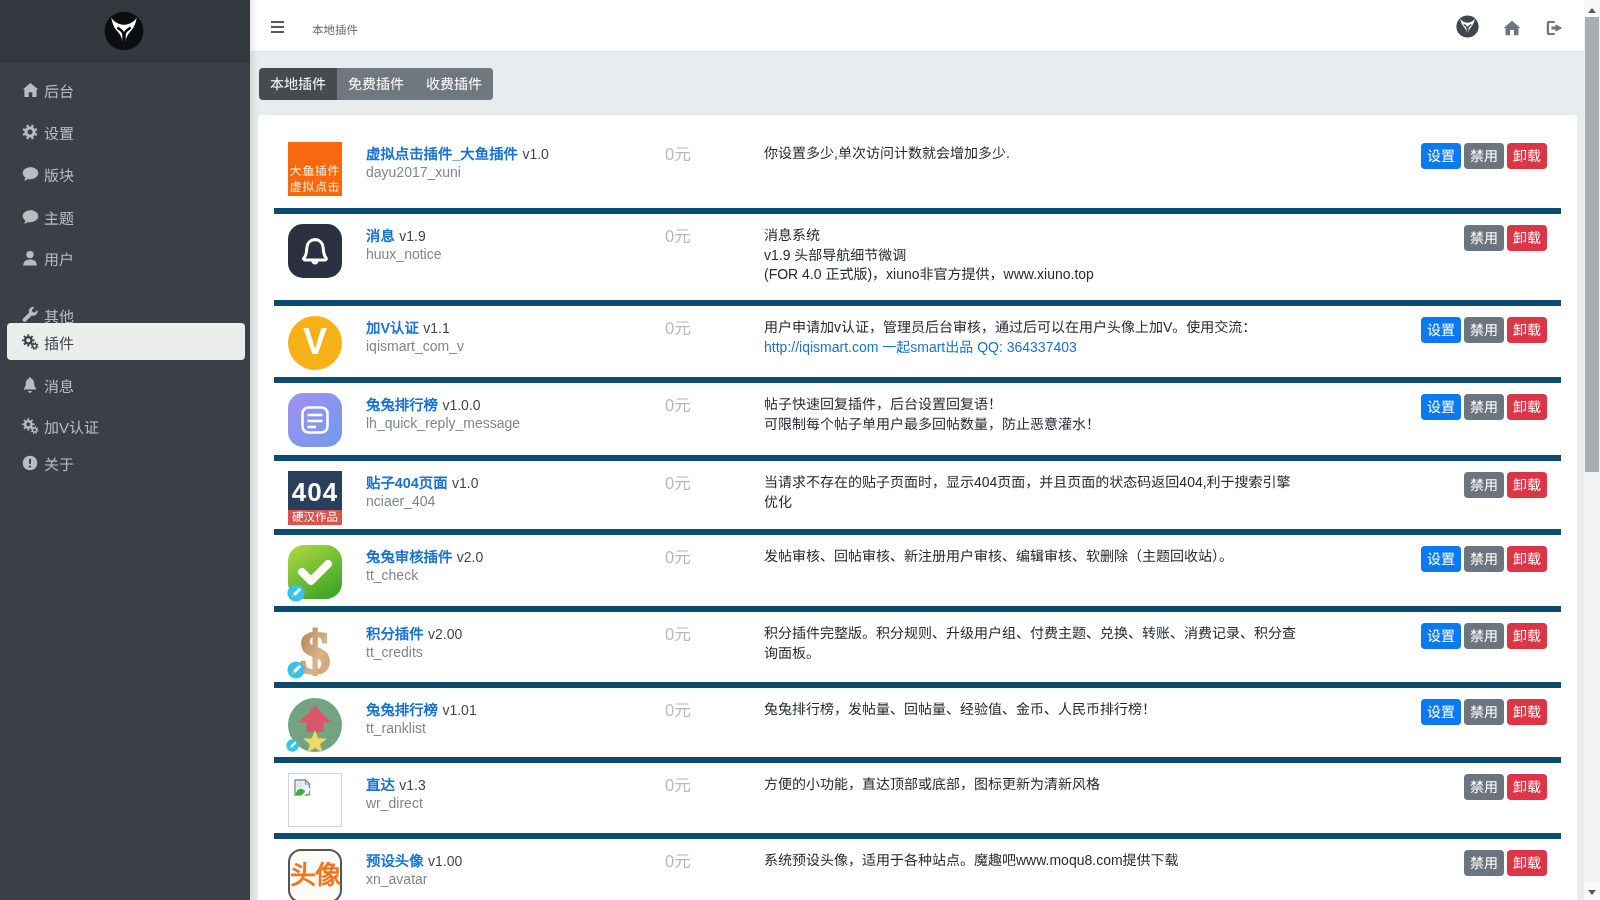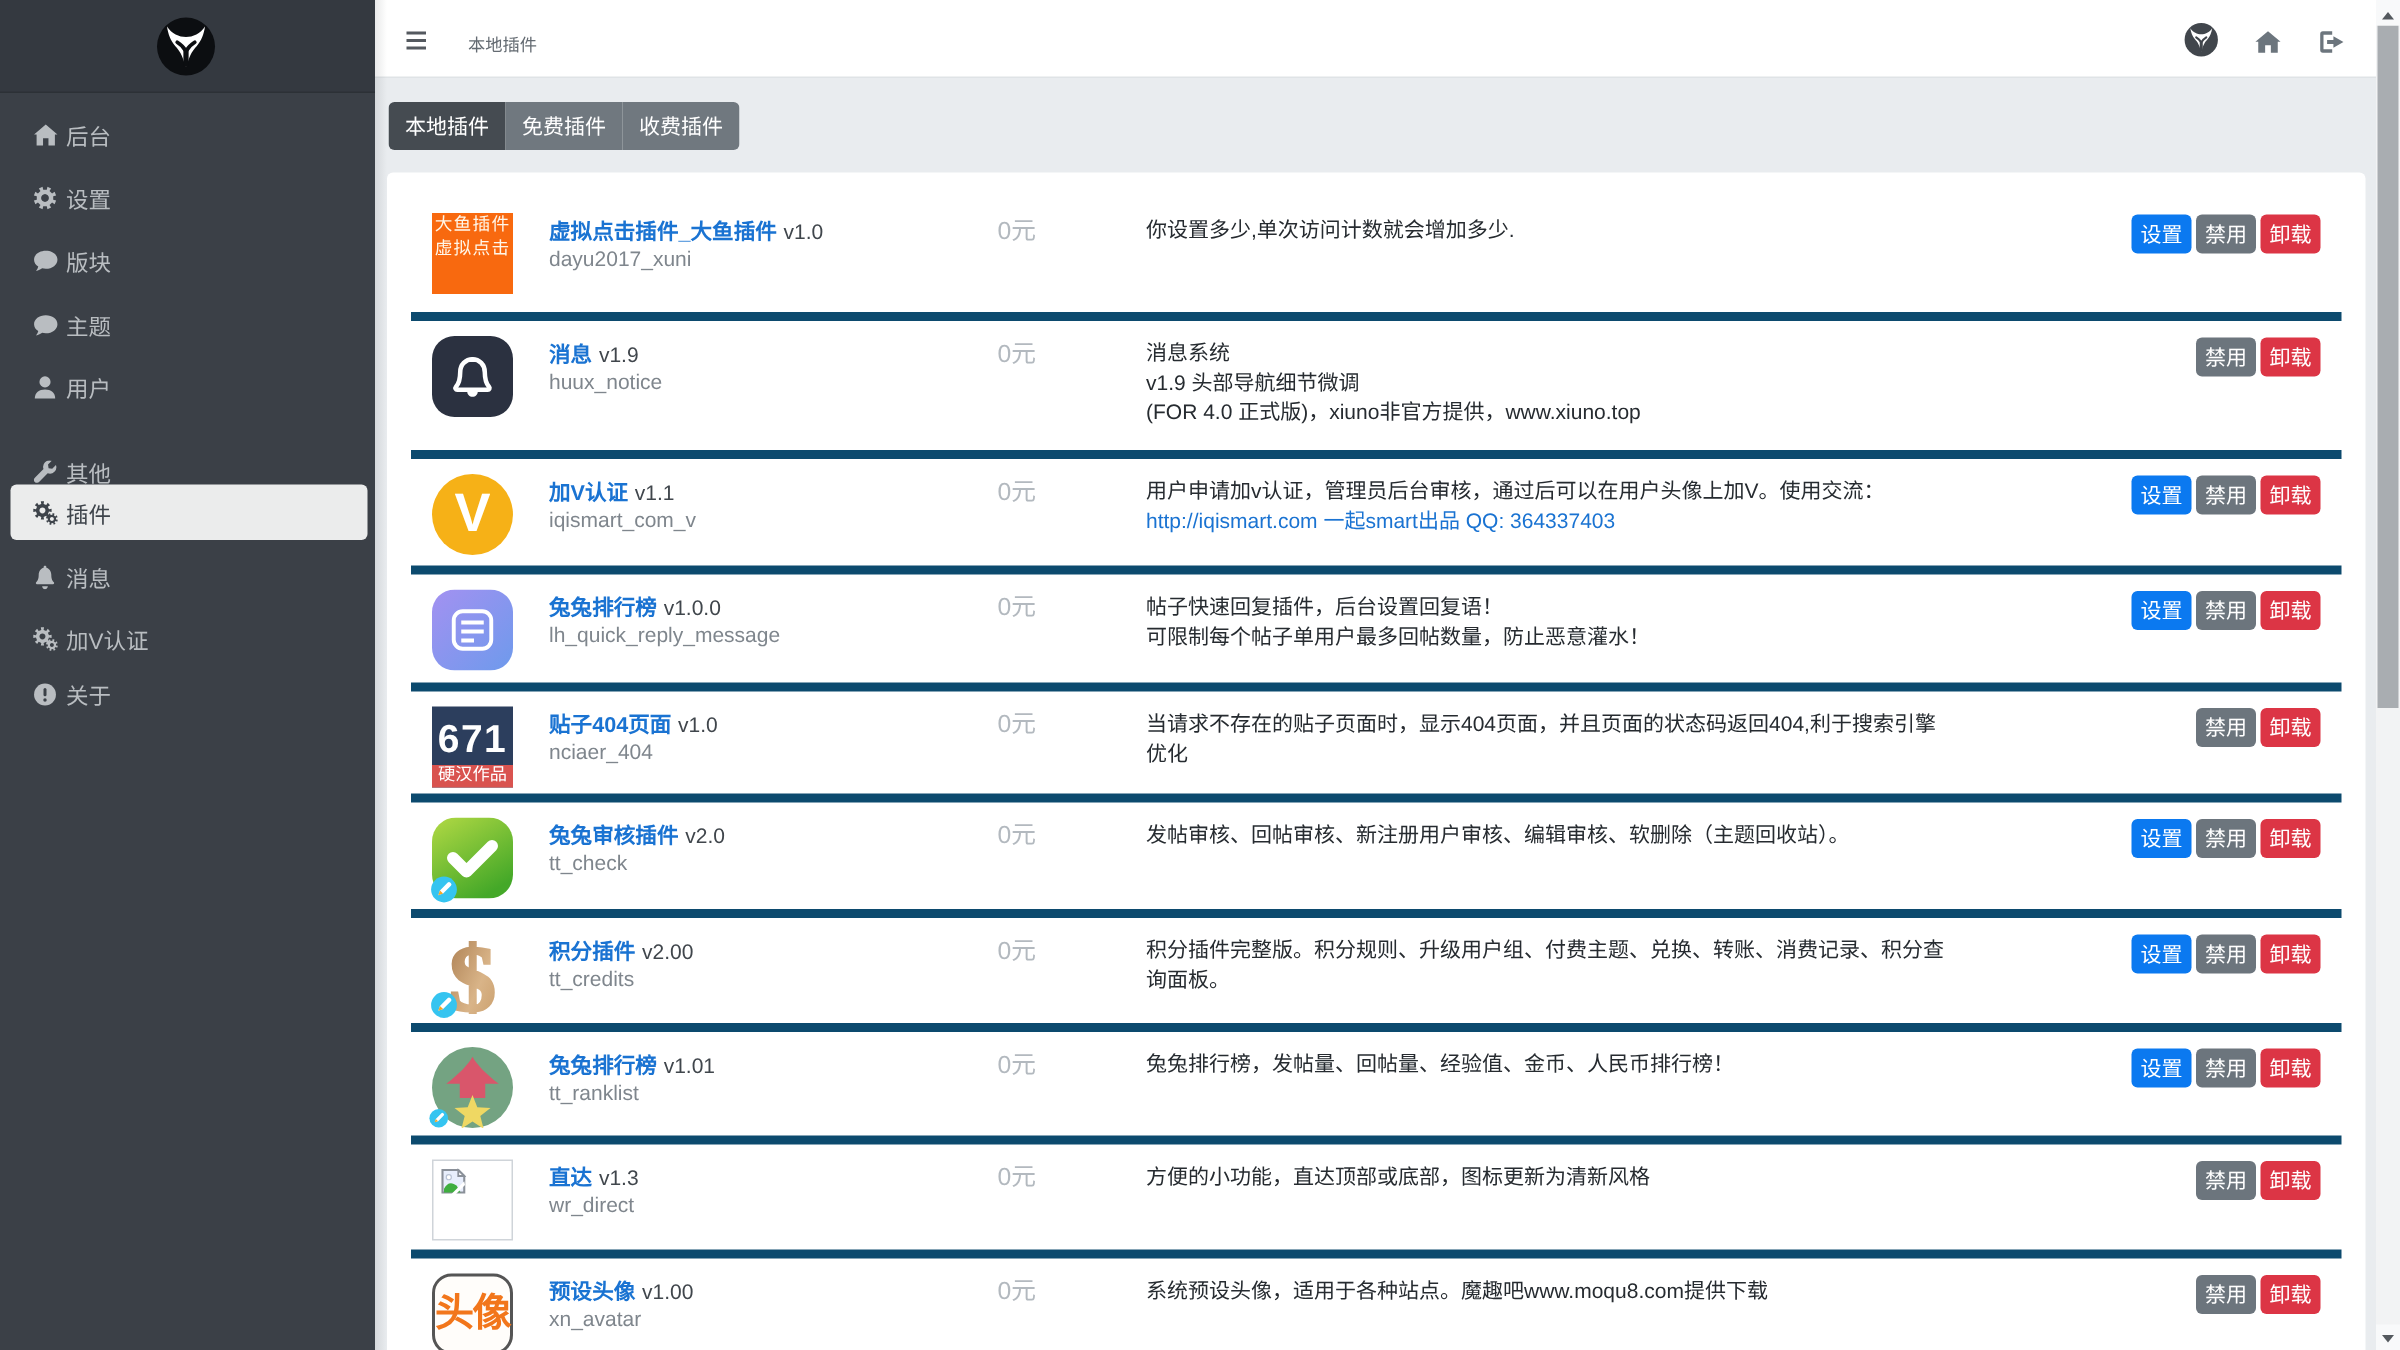--- a/index.html
+++ b/index.html
@@ -145,21 +145,21 @@
 <div id="main">
 <div id="tabs">
       <div class="tab act">本地插件</div>
       <div class="tab">免费插件</div>
       <div class="tab">收费插件</div>
     </div>
 <div id="card">
 <div id="list">
 <div class="row first" style="min-height:76px">
 <div class="icon">
-            <div style="position:absolute;inset:0;background:#f8690f;color:#fff6e8;font-size:11.8px;line-height:15.5px;text-align:center;padding-top:0;letter-spacing:0.8px">大鱼插件<br>虚拟点击</div>
+            <div style="position:absolute;inset:0;background:#f8690f;color:#fff6e8;font-size:11.8px;line-height:15.5px;text-align:center;padding-top:22px;letter-spacing:0.8px">大鱼插件<br>虚拟点击</div>
           </div>
 <div class="nm"><a>虚拟点击插件_大鱼插件</a> <span class="ver">v1.0</span></div>
 <div class="pid">dayu2017_xuni</div>
 <div class="price">0元</div>
 <div class="desc">你设置多少,单次访问计数就会增加多少.</div>
 <div class="btns"><span class="btn b-set">设置</span><span class="btn b-dis">禁用</span><span class="btn b-del">卸载</span></div>
 </div>
 <div class="row" style="min-height:92px">
 <div class="icon"><svg width="54" height="54" viewBox="0 0 54 54" style="">
               <rect x="0" y="0" width="54" height="54" rx="15" fill="#2b3140"></rect>
@@ -200,21 +200,21 @@
             </svg></div>
 <div class="nm"><a>兔兔排行榜</a> <span class="ver">v1.0.0</span></div>
 <div class="pid">lh_quick_reply_message</div>
 <div class="price">0元</div>
 <div class="desc">帖子快速回复插件，后台设置回复语！<br>可限制每个帖子单用户最多回帖数量，防止恶意灌水！</div>
 <div class="btns"><span class="btn b-set">设置</span><span class="btn b-dis">禁用</span><span class="btn b-del">卸载</span></div>
 </div>
 <div class="row" style="min-height:74px">
 <div class="icon">
             <div style="position:absolute;inset:0;background:#2c3e5d">
-<div style="position:absolute;left:0;top:6px;width:54px;text-align:center;font-size:26px;font-weight:bold;color:#fff;letter-spacing:1px">671</div>
+<div style="position:absolute;left:0;top:6px;width:54px;text-align:center;font-size:26px;font-weight:bold;color:#fff;letter-spacing:1px">404</div>
 <div style="position:absolute;left:0;bottom:0;width:54px;height:15px;background:#d9534f;color:#fff;font-size:11.5px;line-height:15px;text-align:center">硬汉作品</div>
 </div>
           </div>
 <div class="nm"><a>贴子404页面</a> <span class="ver">v1.0</span></div>
 <div class="pid">nciaer_404</div>
 <div class="price">0元</div>
 <div class="desc">当请求不存在的贴子页面时，显示404页面，并且页面的状态码返回404,利于搜索引擎<br>优化</div>
 <div class="btns"><span class="btn b-dis">禁用</span><span class="btn b-del">卸载</span></div>
 </div>
 <div class="row" style="min-height:77px">

